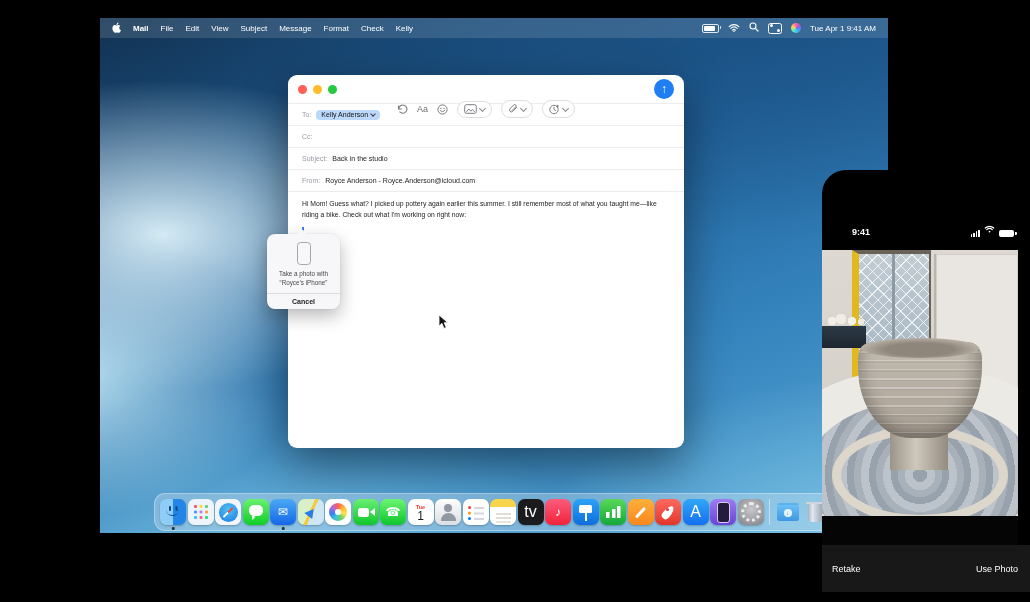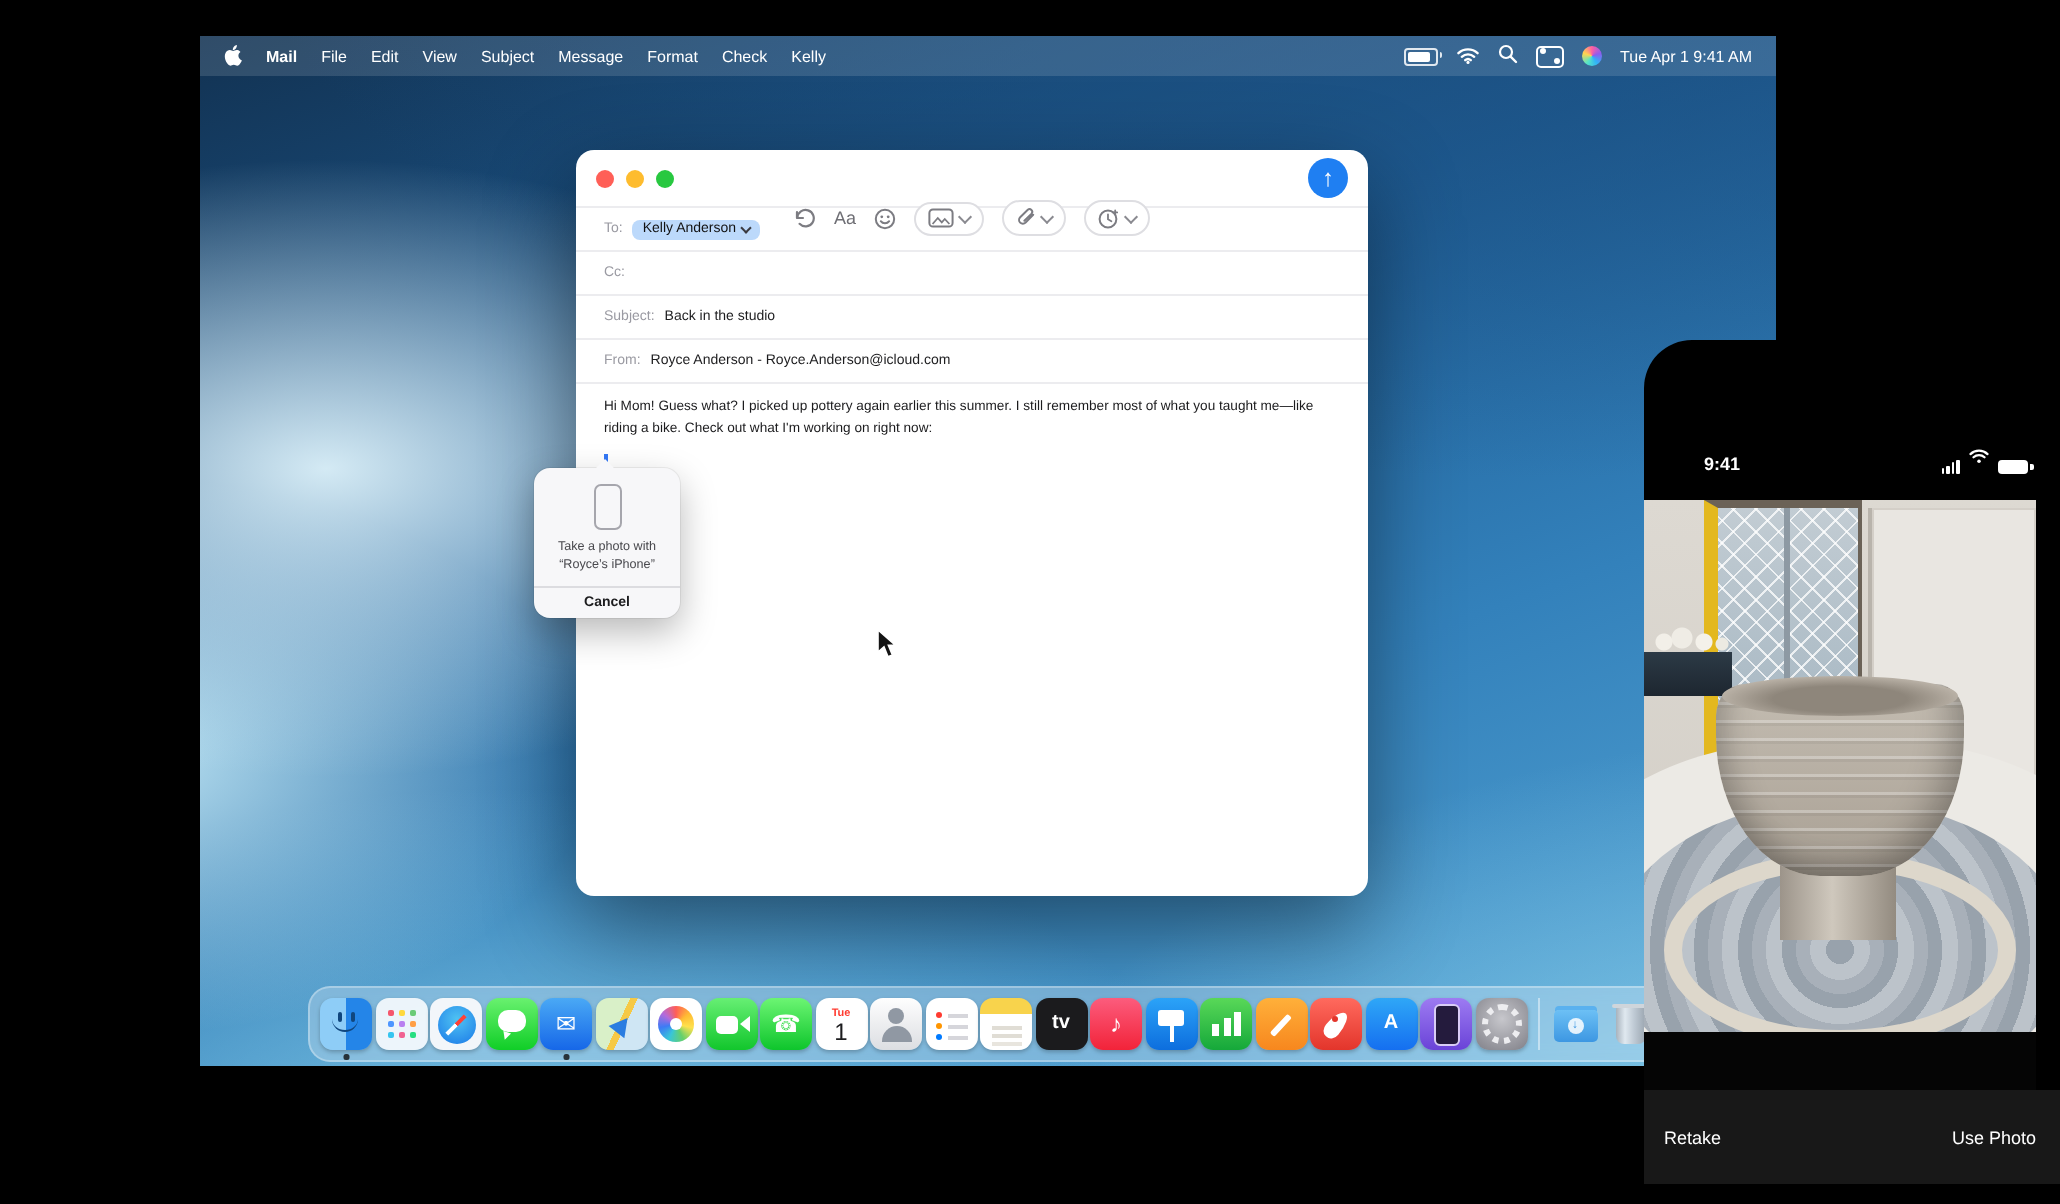--- a/index.html
+++ b/index.html
@@ -60,21 +60,21 @@
   .pp-text{padding:0 4px;line-height:1.4;}
   .pp-cancel{margin-top:5px;border-top:1px solid #dcdce0;height:15px;line-height:15px;font-size:7px;font-weight:700;color:#1c1c1e;}
 
   
   .dock{position:absolute;left:50%;transform:translateX(-50%);bottom:2px;height:36px;display:flex;
     align-items:center;gap:1.5px;padding:0 5px;background:rgba(228,238,248,.30);
     border:1px solid rgba(255,255,255,.30);border-radius:11px;backdrop-filter:blur(4px);}
   .di{width:26px;height:26px;border-radius:6.5px;position:relative;display:flex;align-items:center;
     justify-content:center;color:#fff;flex:none;box-shadow:0 1px 2px rgba(0,0,0,.25);}
   .di .dg{font-size:12px;line-height:1;}
-  .di .dt{font-weight:700;font-size:10px;color:#fff;line-height:1;}
+  .di .dt{font-weight:400;font-size:16px;color:#fff;line-height:1;}
   .dot{position:absolute;bottom:-4.5px;left:50%;transform:translateX(-50%);width:2.5px;height:2.5px;border-radius:50%;background:rgba(15,15,15,.8);}
   .dock-divider{width:1px;height:26px;background:rgba(255,255,255,.45);margin:0 3.5px;flex:none;}
 
   .di-finder{background:linear-gradient(90deg,#8ecdf7 50%,#2485e8 50%);}
   .di-finder::before{content:"";position:absolute;top:7px;left:9px;width:2px;height:5px;background:#10467e;border-radius:1px;box-shadow:6.5px 0 0 #10467e;}
   .di-finder::after{content:"";position:absolute;top:9px;left:6px;width:13px;height:7px;border-bottom:1.8px solid #10467e;border-radius:0 0 9px 9px;}
   .di-launchpad{background:rgba(255,255,255,.85);}
   .di-launchpad::after{content:"";position:absolute;left:6px;top:6px;width:3px;height:3px;border-radius:1px;background:#f5576c;
     box-shadow:5.5px 0 0 #ffd93d,11px 0 0 #6bcb77,0 5.5px 0 #4d96ff,5.5px 5.5px 0 #b980f0,11px 5.5px 0 #ff9f45,0 11px 0 #36c5f0,5.5px 11px 0 #f06292,11px 11px 0 #26de81;}
   .di-safari{background:#f2f6fa;}

